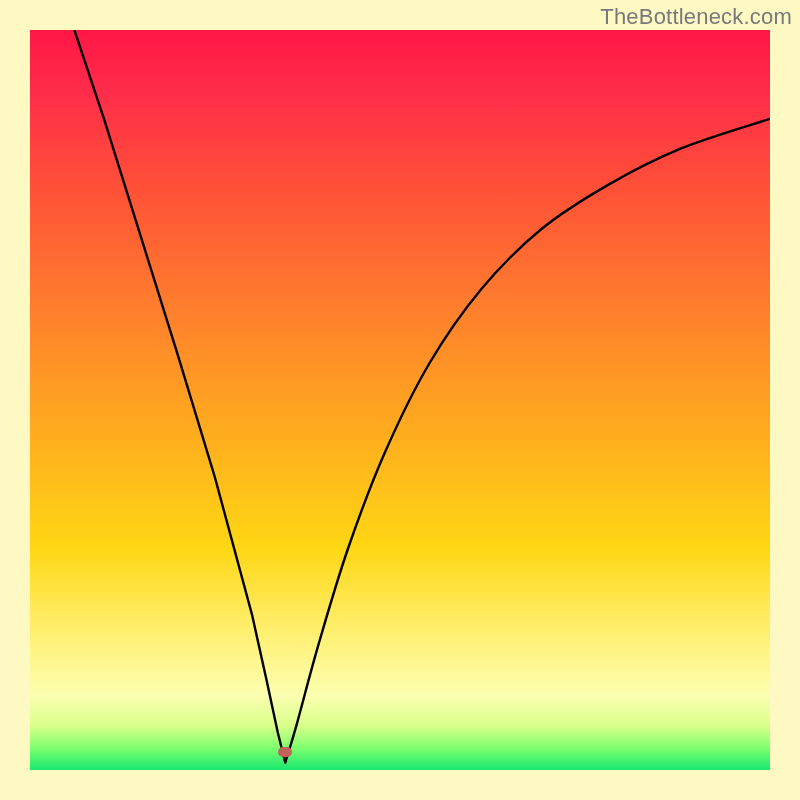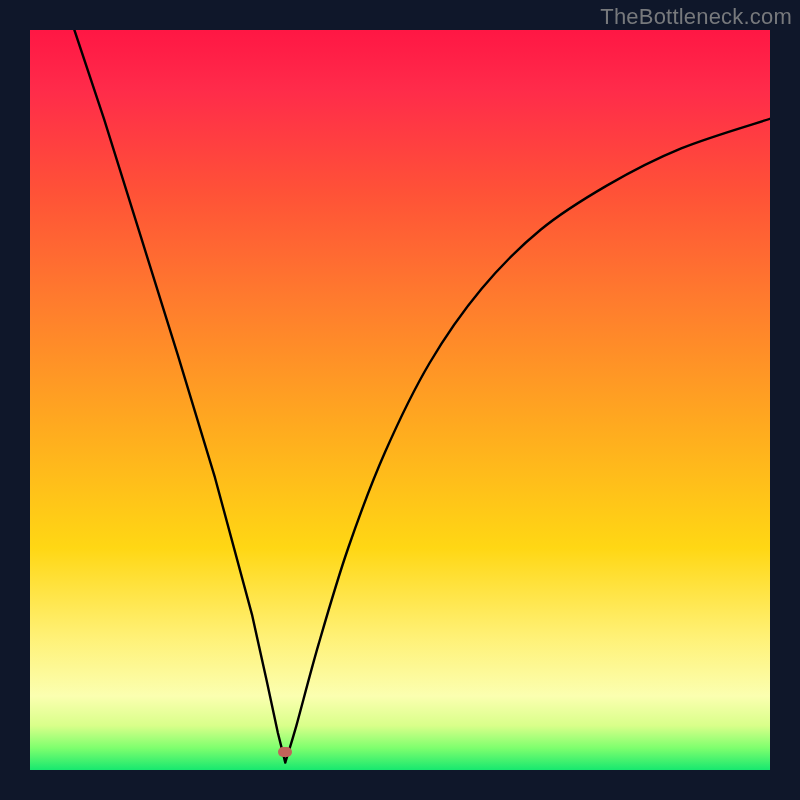--- a/index.html
+++ b/index.html
@@ -8,21 +8,21 @@
     width: 800px;
     height: 800px;
     overflow: hidden;
     background: #000;
     font-family: Arial, Helvetica, sans-serif;
   }
   .stage {
     position: relative;
     width: 800px;
     height: 800px;
-    background: #0f172a;
+    background: #fef9c3;
   }
   
   .plot {
     position: absolute;
     left: 30px;
     top: 30px;
     width: 740px;
     height: 740px;
     
     background: linear-gradient(

